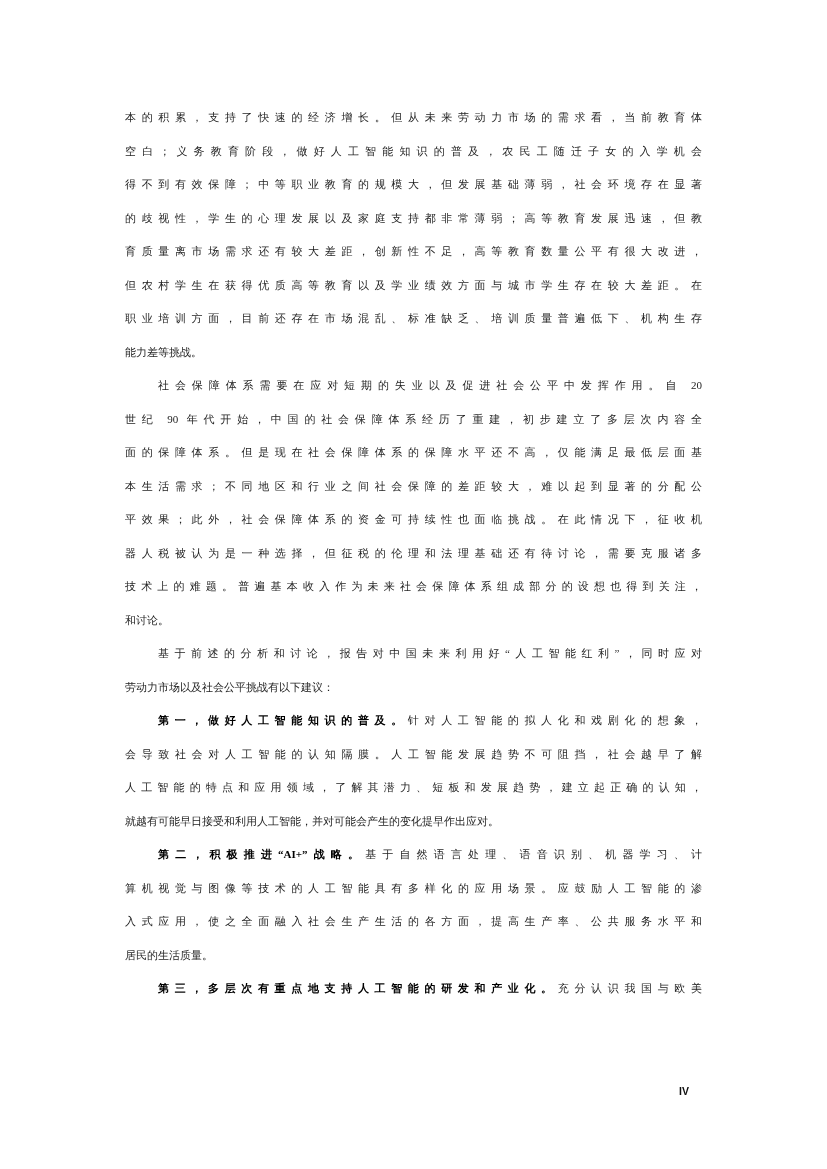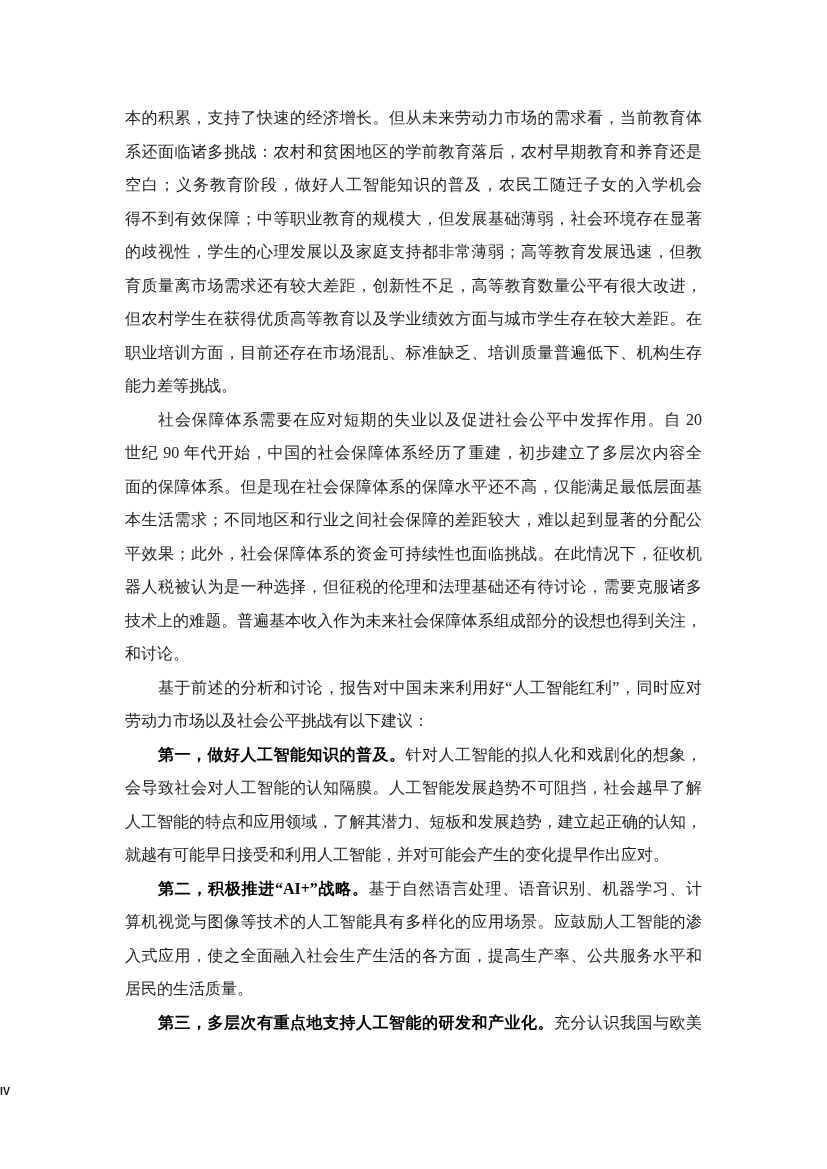--- a/index.html
+++ b/index.html
@@ -2,42 +2,41 @@
 <html><head>
 <meta charset="utf-8">
 <style>
   html, body { margin: 0; padding: 0; }
   body {
     width: 827px; height: 1169px; background: #ffffff; position: relative; overflow: hidden;
     font-family: "Liberation Serif", "DejaVu Serif", serif;
   }
   .page-body {
     position: absolute; left: 125px; top: 101px; width: 577px;
-    font-size: 16px; color: #1e1e1e;
+    font-size: 11px; color: #1e1e1e;
   }
   .line {
     height: 33.5px; line-height: 33.5px; overflow: hidden;
     text-align: justify; text-align-last: justify; word-break: break-all;
   }
   .line.last { text-align: center; text-align-last: left; }
   .line.indent { padding-left: 33px; }
   .b { font-weight: bold; color: #000; }
   .page-number {
-    position: absolute; left: 0; width: 689px; top: 1085px; text-align: left;
+    position: absolute; left: 0; width: 689px; top: 1085px; text-align: right;
     font-family: "Liberation Sans", "DejaVu Sans", sans-serif; font-size: 10.5px; font-weight: bold; color: #111;
   }
 </style>
 </head>
 <body>
 
 <div class="page-body">
 
   <div>
     <div class="line">本的积累，支持了快速的经济增长。但从未来劳动力市场的需求看，当前教育体</div>
-    <div class="line">系还面临诸多挑战：农村和贫困地区的学前教育落后，农村早期教育和养育还是</div>
     <div class="line">空白；义务教育阶段，做好人工智能知识的普及，农民工随迁子女的入学机会</div>
     <div class="line">得不到有效保障；中等职业教育的规模大，但发展基础薄弱，社会环境存在显著</div>
     <div class="line">的歧视性，学生的心理发展以及家庭支持都非常薄弱；高等教育发展迅速，但教</div>
     <div class="line">育质量离市场需求还有较大差距，创新性不足，高等教育数量公平有很大改进，</div>
     <div class="line">但农村学生在获得优质高等教育以及学业绩效方面与城市学生存在较大差距。在</div>
     <div class="line">职业培训方面，目前还存在市场混乱、标准缺乏、培训质量普遍低下、机构生存</div>
     <div class="line last">能力差等挑战。</div>
   </div>
 
   <div>

